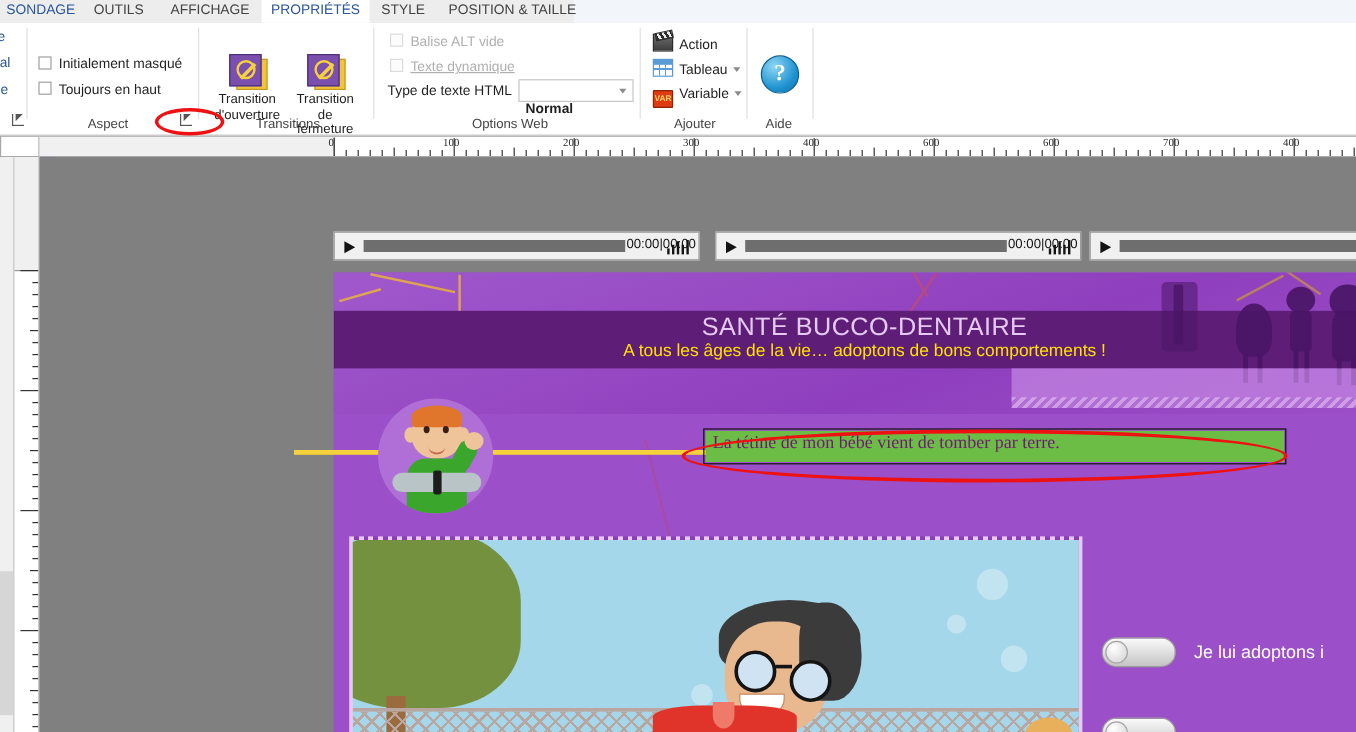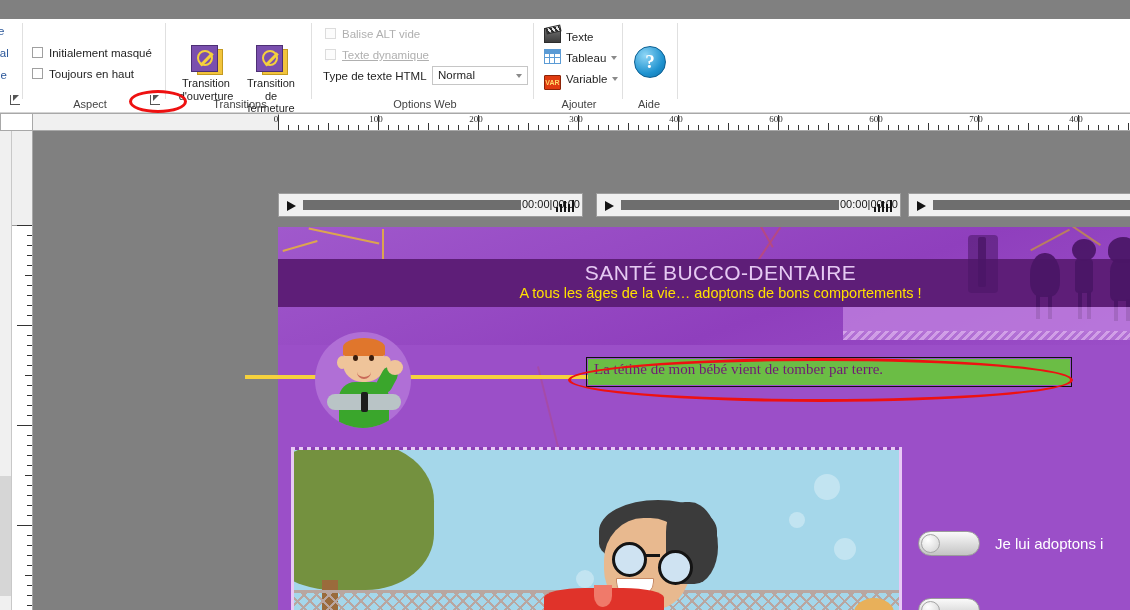--- a/index.html
+++ b/index.html
@@ -40,21 +40,21 @@
            border:1px solid #4d2f75;}
   .noent{position:absolute;left:5px;top:4px;width:16px;height:16px;border-radius:50%;
          border:2.5px solid #f5d13c;box-sizing:border-box;}
   .noent:after{content:"";position:absolute;left:-1px;top:5.5px;width:17px;height:2.5px;
                background:#f5d13c;transform:rotate(-45deg);}
   .bigbtn .lbl{font-size:11px;color:#1f1f1f;line-height:12.5px;}
 
   .fieldlbl{position:absolute;font-size:11.5px;color:#1f1f1f;white-space:nowrap;}
   .combo{position:absolute;height:19px;border:1px solid #c6c6c6;background:#fff;
          font-size:11.5px;color:#1f1f1f;box-sizing:border-box;}
-  .combo .txt{position:absolute;left:5px;top:2px;}
+  .combo .txt{position:absolute;left:5px;top:18px;font-weight:bold;}
   .combo .arw{position:absolute;right:5px;top:7px;width:0;height:0;
               border-left:3.5px solid transparent;border-right:3.5px solid transparent;
               border-top:4px solid #8a8a8a;}
 
   .smallitem{position:absolute;font-size:11.5px;color:#1f1f1f;white-space:nowrap;height:18px;line-height:18px;}
   .smallitem .gi{display:inline-block;width:15px;height:13px;vertical-align:-2px;margin-right:5px;position:relative;}
   .dd{display:inline-block;width:0;height:0;margin-left:5px;vertical-align:2px;
       border-left:3.5px solid transparent;border-right:3.5px solid transparent;border-top:4px solid #8a8a8a;}
 
   .icon-action{background:linear-gradient(#6e6e6e,#3d3d3d);border:1px solid #2c2c2c;}
@@ -168,20 +168,30 @@
              font-family:"Liberation Sans",sans-serif;}
 
   
   .redell{position:absolute;border:3px solid #ee1111;border-radius:50%;box-sizing:border-box;pointer-events:none;}
 </style>
 </head>
 <body>
 
 <div class="app">
 
+  <div class="tabbar">
+    <div class="fill"></div>
+    <div class="rightfill" style="left:478px;width:652px;"></div>
+    <div class="tab blue" style="left:-8px;width:84px;">SONDAGE</div>
+    <div class="tab" style="left:68px;width:62px;">OUTILS</div>
+    <div class="tab" style="left:134px;width:82px;">AFFICHAGE</div>
+    <div class="tab active" style="left:218px;width:90px;">PROPRIÉTÉS</div>
+    <div class="tab" style="left:310px;width:52px;">STYLE</div>
+    <div class="tab" style="left:364px;width:126px;">POSITION &amp; TAILLE</div>
+  </div>
 
   <div class="ribbon">
 
     <div style="position:absolute;left:-2px;top:6px;font-size:11.5px;color:#2b579a;">e</div>
     <div style="position:absolute;left:-6px;top:28px;font-size:11.5px;color:#2b579a;">cal</div>
     <div style="position:absolute;left:-6px;top:50px;font-size:11.5px;color:#2b579a;">ge</div>
     <div class="dlglaunch" style="left:10px;top:76px;"></div>
 
     <div class="sep" style="left:22px;"></div>
 
@@ -229,21 +239,21 @@
     <div class="fieldlbl" style="left:323px;top:51px;">Type de texte HTML</div>
     <div class="combo" style="left:432px;top:47px;width:96px;">
       <span class="txt">Normal</span>
       <span class="arw"></span>
     </div>
     <div class="grouplabel" style="left:350px;width:150px;">Options Web</div>
 
     <div class="sep" style="left:533px;"></div>
 
     <div class="smallitem" style="left:544px;top:9px;">
-      <span class="gi icon-action"></span><span>Texte</span>
+      <span class="gi icon-action"></span><span>Action</span>
     </div>
     <div class="smallitem" style="left:544px;top:30px;">
       <span class="gi icon-table"></span><span>Tableau</span><span class="dd"></span>
     </div>
     <div class="smallitem" style="left:544px;top:51px;">
       <span class="gi icon-var">VAR</span><span>Variable</span><span class="dd"></span>
     </div>
     <div class="grouplabel" style="left:544px;width:70px;">Ajouter</div>
 
     <div class="sep" style="left:622px;"></div>

